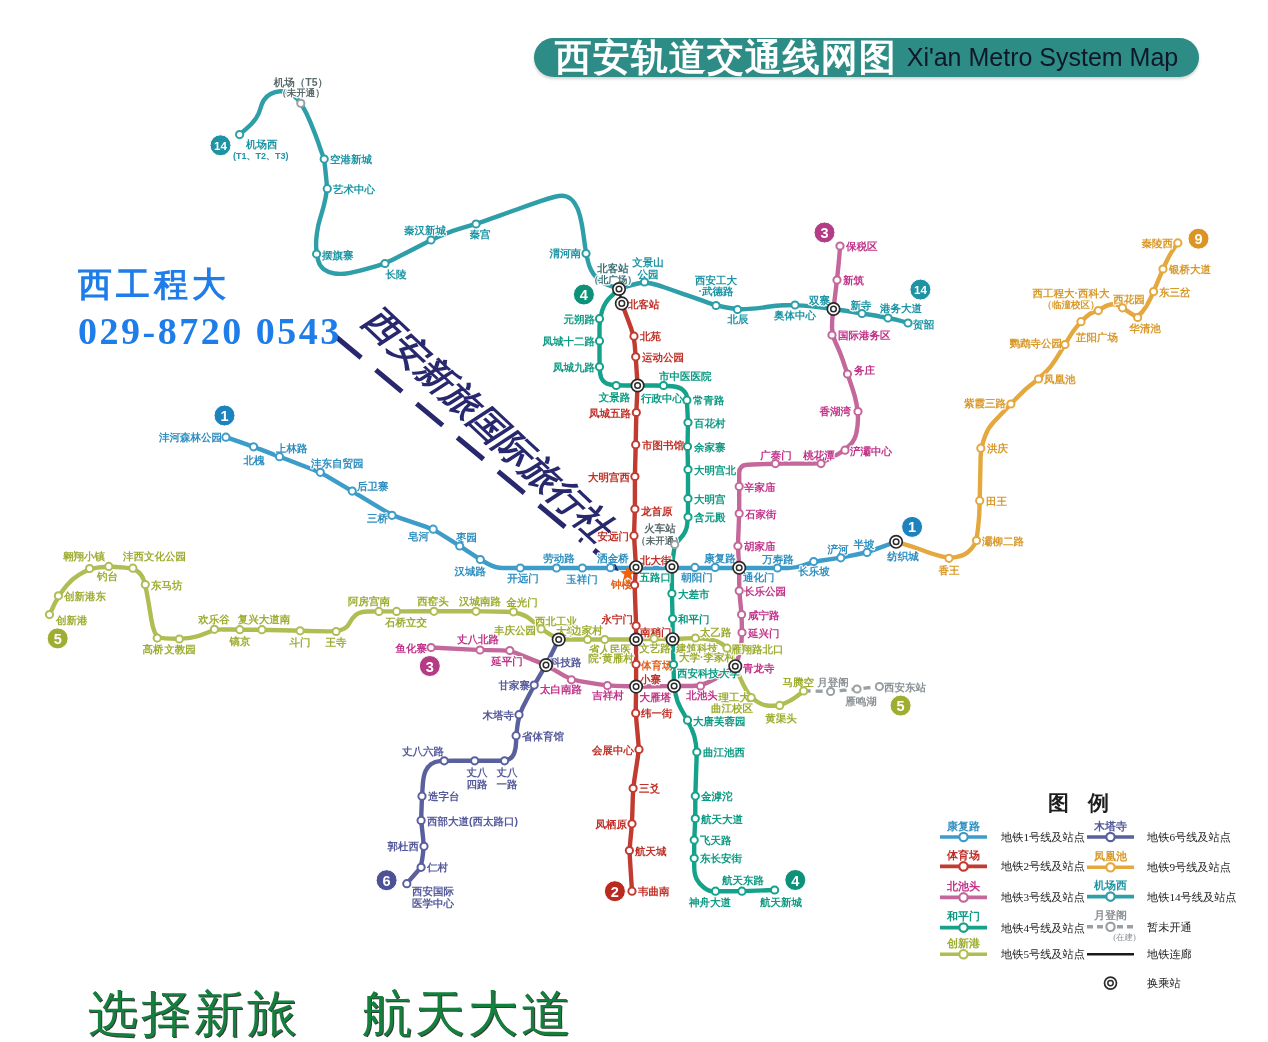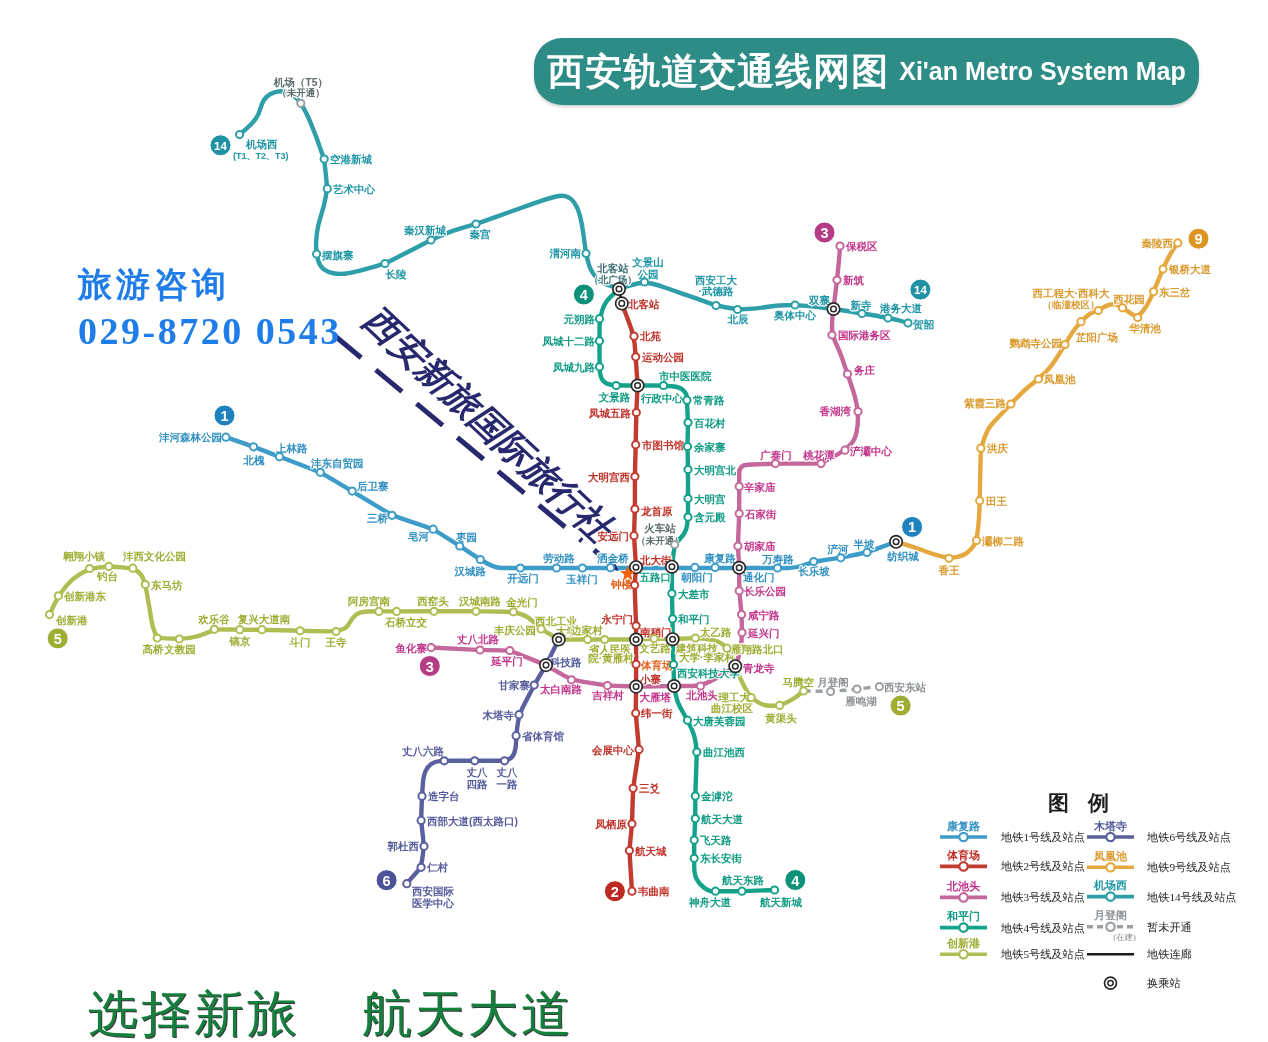--- a/index.html
+++ b/index.html
@@ -1,24 +1,24 @@
 <!DOCTYPE html>
 <html><head>
 <meta charset="utf-8">
 <style>
   html,body{margin:0;padding:0;}
   body{width:1268px;height:1042px;position:relative;background:#fff;overflow:hidden;
        font-family:"Liberation Sans",sans-serif;}
   #stage{position:absolute;left:0;top:0;width:1268px;height:1042px;}
   #map-svg{position:absolute;left:0;top:0;}
-  .banner{position:absolute;left:534px;top:38px;width:665px;height:67px;border-radius:28px;
+  .banner{position:absolute;left:534px;top:38px;width:665px;height:39px;border-radius:28px;
           background:#2e8c86;display:flex;align-items:center;justify-content:center;
           box-shadow:0 2px 3px rgba(0,0,0,.18);}
   .banner .zh{color:#fff;font-size:37px;font-weight:700;letter-spacing:1px;line-height:1;}
-  .banner .en{color:#ffffff;font-size:25px;font-weight:700;margin-left:10px;line-height:1;}
+  .banner .en{color:#0f172a;font-size:25px;font-weight:400;margin-left:10px;line-height:1;}
   .contact{position:absolute;left:78px;top:262px;color:#1e7de8;}
   .contact .l1{font-size:34px;font-weight:700;letter-spacing:4px;font-family:"Liberation Sans",sans-serif;}
   .contact .l2{font-size:38px;font-weight:700;letter-spacing:2.5px;font-family:"Liberation Serif",serif;margin-top:1px;}
   .watermark{position:absolute;left:487px;top:424px;width:0;height:0;}
   .watermark .wm-inner{position:absolute;transform:translate(-50%,-50%) rotate(43deg);
           white-space:nowrap;font-size:36px;font-weight:700;letter-spacing:0px;
           color:#28286e;font-family:"Liberation Serif",serif;font-style:italic;}
   .slogan{position:absolute;left:88px;top:936px;display:flex;gap:62px;
           font-family:"Liberation Serif",serif;font-weight:400;font-size:50px;color:#15803d;
           letter-spacing:3px;white-space:nowrap;margin-top:45px;}
@@ -504,21 +504,21 @@
       </g>
     <text id="legend-title" x="1048" y="803" font-size="21" font-weight="700" font-family="'Liberation Serif',serif" fill="#1d1d1d" letter-spacing="19" dominant-baseline="central">图例</text>
   </svg>
 
   <div class="banner">
     <span class="zh">西安轨道交通线网图</span>
     <span class="en">Xi'an Metro System Map</span>
   </div>
 
   <div class="contact">
-    <div class="l1">旅游咨询</div>
+    <div class="l1">西工程大</div>
     <div class="l2">029-8720 0543</div>
   </div>
 
   <div class="watermark">
     <div class="wm-inner">西安新旅国际旅行社</div>
   </div>
 
   <div class="slogan">
     <span>选择新旅</span>
     <span>航天大道</span>

